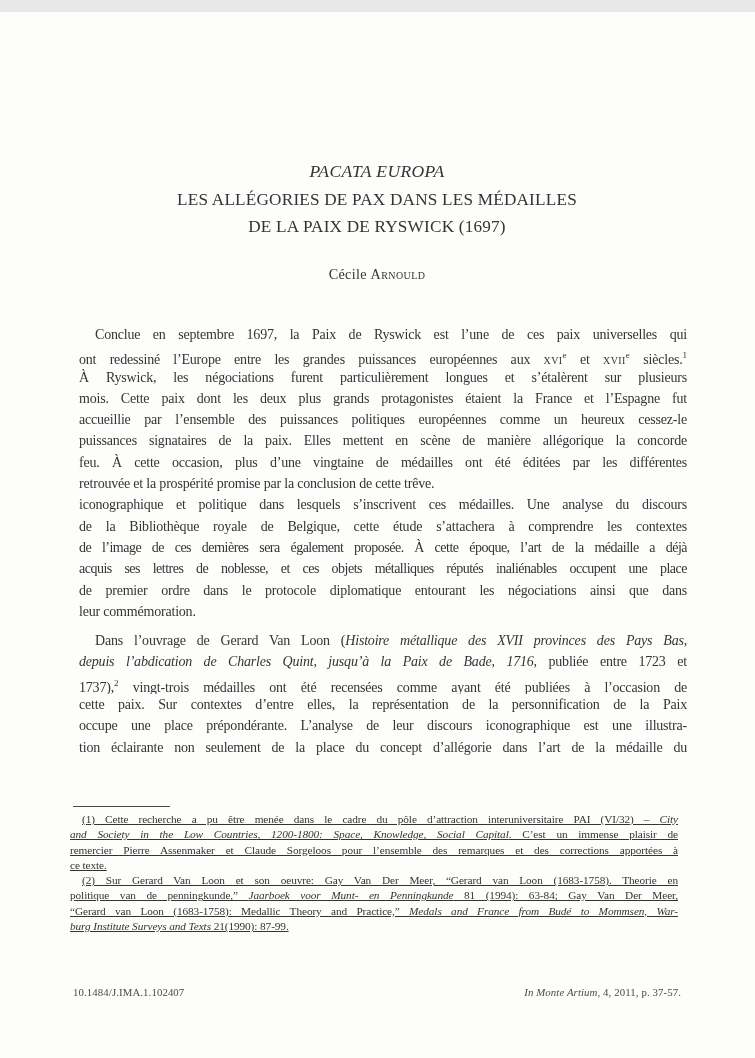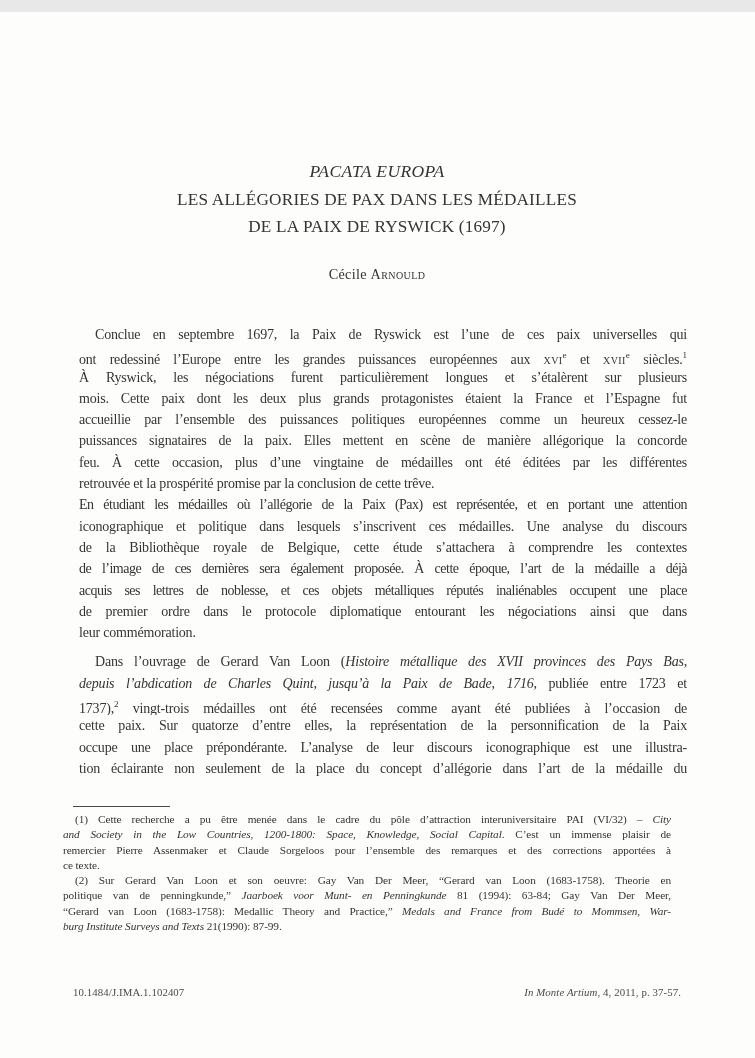--- a/index.html
+++ b/index.html
@@ -38,22 +38,22 @@
     white-space:normal;
   }
   .line.nojust{text-align-last:left;}
   .line.indent{text-indent:16px;}
   .line.tight{letter-spacing:-0.5px;word-spacing:-1.2px;}
   .fn-rule{
     position:absolute;top:794px;left:73px;width:97px;height:0;
     border-top:1.2px solid #4a4a4a;
   }
   .footnotes{
-    position:absolute;top:800px;left:63px;width:608px;
-    font-size:11.3px;line-height:15.3px;letter-spacing:-0.1px;
+    position:absolute;top:800px;left:70px;width:608px;
+    font-size:11.3px;line-height:15.3px;letter-spacing:-0.1px;text-decoration:underline;
   }
   .footnotes .line{height:15.3px;}
   .footnotes .line.indent{text-indent:12px;}
   .pagefooter{
     position:absolute;top:974px;left:73px;width:608px;
     display:flex;justify-content:space-between;
     font-size:10.8px;color:#4a4a4a;letter-spacing:0.1px;
   }
   .seg-i{font-style:italic;}
   .seg-sc{font-variant:small-caps;letter-spacing:0.4px;}
@@ -75,33 +75,32 @@
   <div class="bodytext">
     <div class="para">
         <div class="line indent"><span>Conclue en septembre 1697, la Paix de Ryswick est l’une de ces paix universelles qui</span></div>
         <div class="line"><span>ont redessiné l’Europe entre les grandes puissances européennes aux </span><span class="seg-sc">xvi</span><span class="seg-sup">e</span><span> et </span><span class="seg-sc">xvii</span><span class="seg-sup">e</span><span> siècles.</span><span class="seg-sup">1</span></div>
         <div class="line"><span>À Ryswick, les négociations furent particulièrement longues et s’étalèrent sur plusieurs</span></div>
         <div class="line"><span>mois. Cette paix dont les deux plus grands protagonistes étaient la France et l’Espagne fut</span></div>
         <div class="line"><span>accueillie par l’ensemble des puissances politiques européennes comme un heureux cessez-le</span></div>
         <div class="line"><span>puissances signataires de la paix. Elles mettent en scène de manière allégorique la concorde</span></div>
         <div class="line"><span>feu. À cette occasion, plus d’une vingtaine de médailles ont été éditées par les différentes</span></div>
         <div class="line nojust"><span>retrouvée et la prospérité promise par la conclusion de cette trêve.</span></div>
-        <div class="line tight"><span>En étudiant les médailles où l’allégorie de la Paix (Pax) est représentée, et en portant une attention</span></div>
         <div class="line"><span>iconographique et politique dans lesquels s’inscrivent ces médailles. Une analyse du discours</span></div>
         <div class="line"><span>de la Bibliothèque royale de Belgique, cette étude s’attachera à comprendre les contextes</span></div>
         <div class="line tight"><span>de l’image de ces dernières sera également proposée. À cette époque, l’art de la médaille a déjà</span></div>
         <div class="line tight"><span>acquis ses lettres de noblesse, et ces objets métalliques réputés inaliénables occupent une place</span></div>
         <div class="line"><span>de premier ordre dans le protocole diplomatique entourant les négociations ainsi que dans</span></div>
         <div class="line nojust"><span>leur commémoration.</span></div>
       </div>
     <div class="para para2">
         <div class="line indent"><span>Dans l’ouvrage de Gerard Van Loon (</span><span class="seg-i">Histoire métallique des XVII provinces des Pays Bas,</span></div>
         <div class="line"><span class="seg-i">depuis l’abdication de Charles Quint, jusqu’à la Paix de Bade, 1716</span><span>, publiée entre 1723 et</span></div>
         <div class="line"><span>1737),</span><span class="seg-sup">2</span><span> vingt-trois médailles ont été recensées comme ayant été publiées à l’occasion de</span></div>
-        <div class="line"><span>cette paix. Sur quatorze d’entre elles, la représentation de la personnification de la Paix</span></div>
+        <div class="line"><span>cette paix. Sur contextes d’entre elles, la représentation de la personnification de la Paix</span></div>
         <div class="line"><span>occupe une place prépondérante. L’analyse de leur discours iconographique est une illustra-</span></div>
         <div class="line"><span>tion éclairante non seulement de la place du concept d’allégorie dans l’art de la médaille du</span></div>
       </div>
   </div>
 
   <div class="fn-rule"></div>
 
   <div class="footnotes">
       <div class="line indent"><span>(1)  Cette recherche a pu être menée dans le cadre du pôle d’attraction interuniversitaire PAI (VI/32) – </span><span class="seg-i">City</span></div>
       <div class="line"><span class="seg-i">and Society in the Low Countries, 1200-1800: Space, Knowledge, Social Capital</span><span>. C’est un immense plaisir de</span></div>

